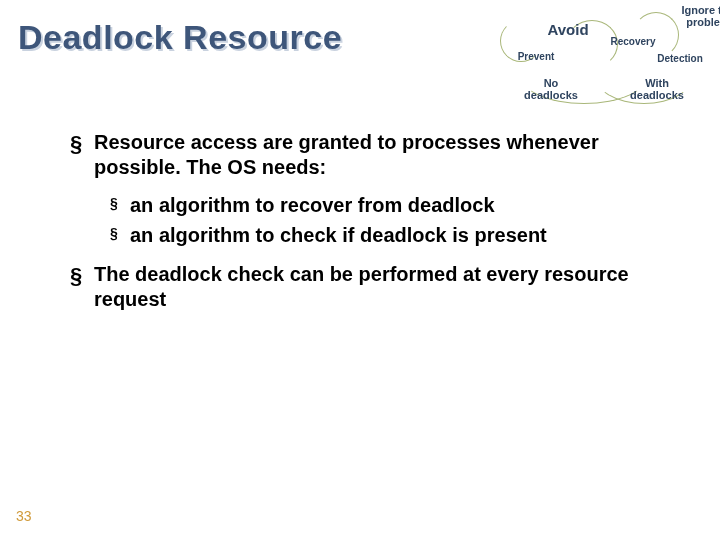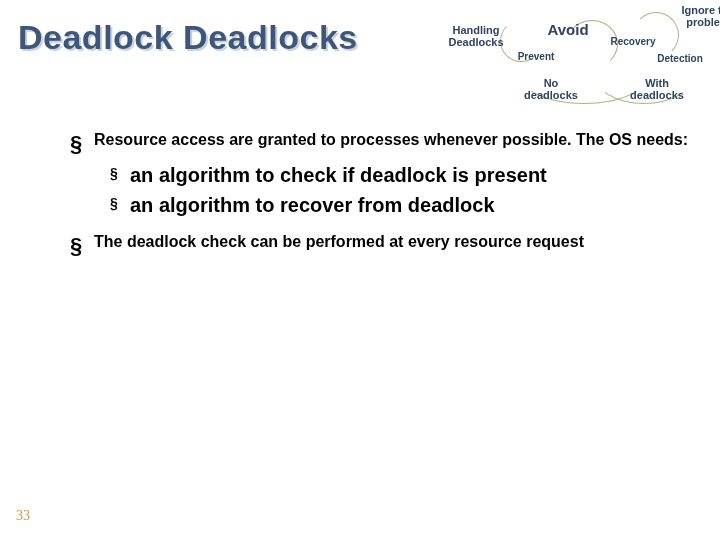--- a/index.html
+++ b/index.html
@@ -62,21 +62,21 @@
   .arc5 { left: 135px; top: 40px; width: 100px; height: 60px; border-left-color: transparent; border-top-color: transparent; border-right-color: transparent; }
 
   .body {
     position: absolute;
     left: 70px;
     top: 130px;
     width: 620px;
   }
   .b1 {
     margin: 0 0 12px 0;
-    font-size: 16px;
+    font-size: 20px;
     font-weight: bold;
     color: #000;
     line-height: 1.25;
     position: relative;
     padding-left: 24px;
   }
   .b1::before {
     content: "§";
     position: absolute;
     left: 0;
@@ -99,48 +99,46 @@
     top: 2px;
     font-size: 14px;
   }
   .spacer { height: 10px; }
   .page-num {
     position: absolute;
     left: 16px;
     bottom: 16px;
     font-size: 14px;
     color: #d09a3a;
-    font-family: Liberation Serif, serif;
   }
 </style>
 </head>
 <body>
 
 <div class="slide">
 
-  <div class="title">Deadlock Deadlocks</div>
+  <div class="title">Deadlock Resource</div>
 
   <div class="diagram">
     <div class="arc arc1"></div>
     <div class="arc arc2"></div>
     <div class="arc arc3"></div>
     <div class="arc arc4"></div>
     <div class="arc arc5"></div>
-    <div class="node node-root">Handling<br>Deadlocks</div>
     <div class="node node-avoid">Avoid</div>
     <div class="node node-prevent">Prevent</div>
     <div class="node node-nodl">No<br>deadlocks</div>
     <div class="node node-withdl">With<br>deadlocks</div>
     <div class="node node-recovery">Recovery</div>
     <div class="node node-detection">Detection</div>
     <div class="node node-ignore">Ignore the<br>problem</div>
   </div>
 
   <div class="body">
     <div class="b1">Resource access are granted to processes whenever possible. The OS needs:</div>
+    <div class="b2">an algorithm to recover from deadlock</div>
     <div class="b2">an algorithm to check if deadlock is present</div>
-    <div class="b2">an algorithm to recover from deadlock</div>
     <div class="spacer"></div>
     <div class="b1">The deadlock check can be performed at every resource request</div>
   </div>
 
   <div class="page-num">33</div>
 </div>
 
 </body></html>

